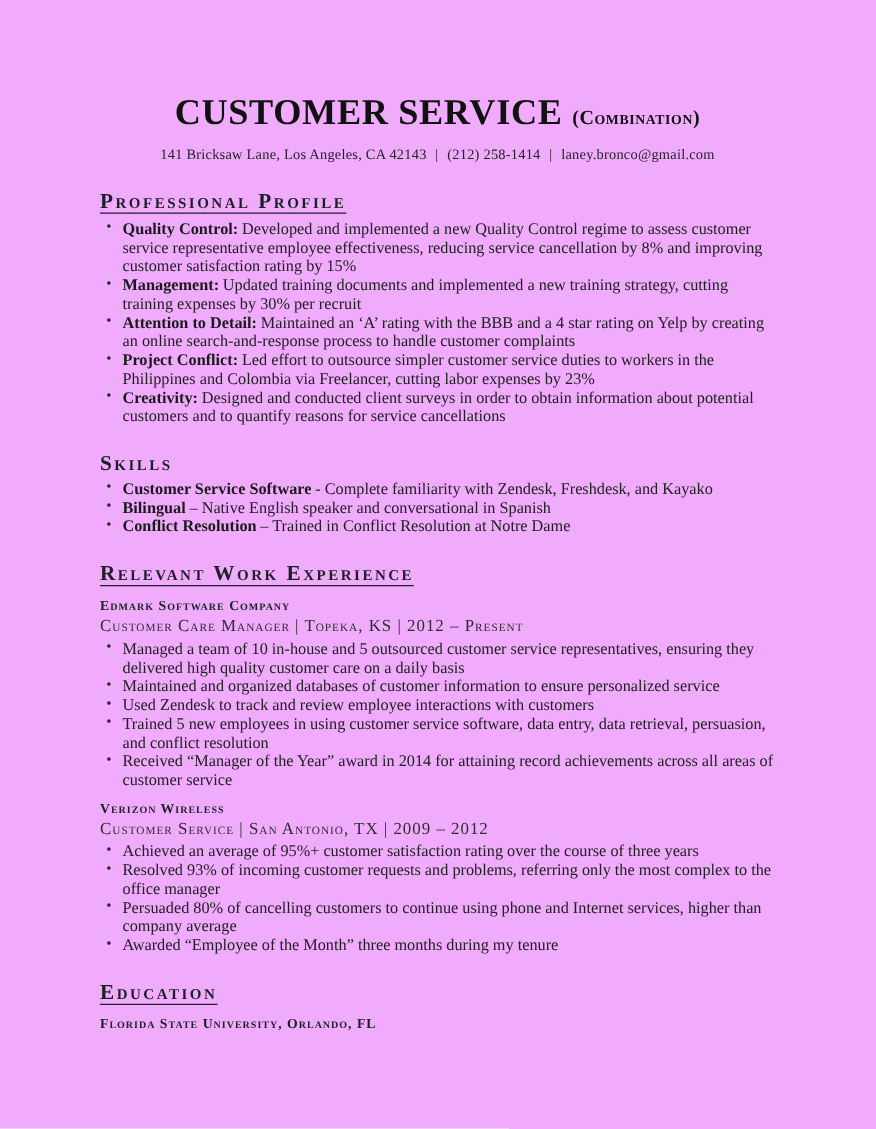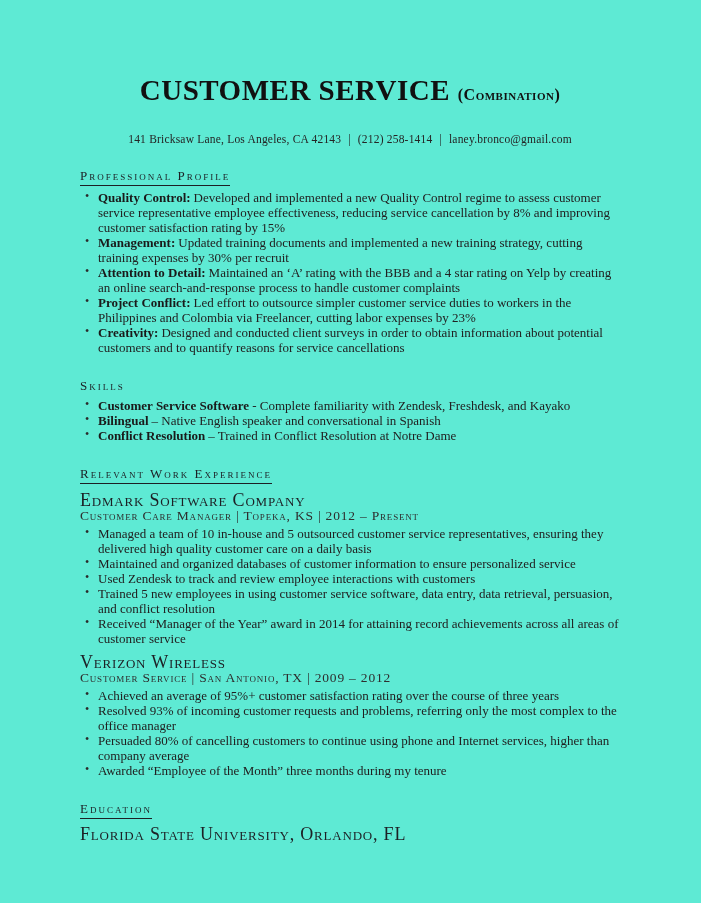--- a/index.html
+++ b/index.html
@@ -5,53 +5,53 @@
   * { margin: 0; padding: 0; box-sizing: border-box; }
   html, body { background: #ffffff; }
   body {
     font-family: "Liberation Serif", "DejaVu Serif", serif;
     color: #212121;
   }
   .page {
     width: 701px;
     height: 903px;
     margin: 0 auto;
-    background: #5eead4;
+    background: #f0abfc;
     padding: 74px 81px 40px 80px;
     overflow: hidden;
   }
   
   .header { text-align: center; }
   .title {
     font-size: 29px;
     font-weight: 700;
     letter-spacing: 0.5px;
     line-height: 32px;
     color: #111111;
     white-space: nowrap;
   }
   .title .qualifier {
     font-size: 16px;
     font-weight: 700;
     font-variant: small-caps;
     letter-spacing: 0.5px;
   }
   .contact {
-    margin-top: 22px;
+    margin-top: 7px;
     font-size: 11.5px;
     letter-spacing: 0.2px;
     color: #242424;
   }
   .contact .sep { margin: 0 7px; color: #242424; }
   
   .section { margin-top: 22px; }
   .section-heading {
     font-variant: small-caps;
-    font-size: 13px;
-    font-weight: 400;
+    font-size: 17px;
+    font-weight: 700;
     letter-spacing: 2px;
     color: #1c1f24;
     line-height: 17px;
     width: fit-content;
   }
   .section-heading.underlined {
     border-bottom: 1.5px solid #1c1f24;
     padding-bottom: 1px;
   }
   
@@ -73,22 +73,22 @@
     top: -1px;
     font-size: 12px;
     color: #2a2a2a;
   }
   .li-lead { font-weight: 700; margin-right: 3px; color: #1a1a1a; }
   
   .job { margin-top: 8px; }
   .job + .job { }
   .company, .school {
     font-variant: small-caps;
-    font-size: 18px;
-    font-weight: 400;
+    font-size: 11px;
+    font-weight: 700;
     letter-spacing: 0.8px;
     line-height: 16px;
     color: #1d2025;
   }
   .job-meta, .degree {
     font-variant: small-caps;
     font-size: 13.5px;
     font-weight: 400;
     letter-spacing: 0.8px;
     line-height: 16px;

